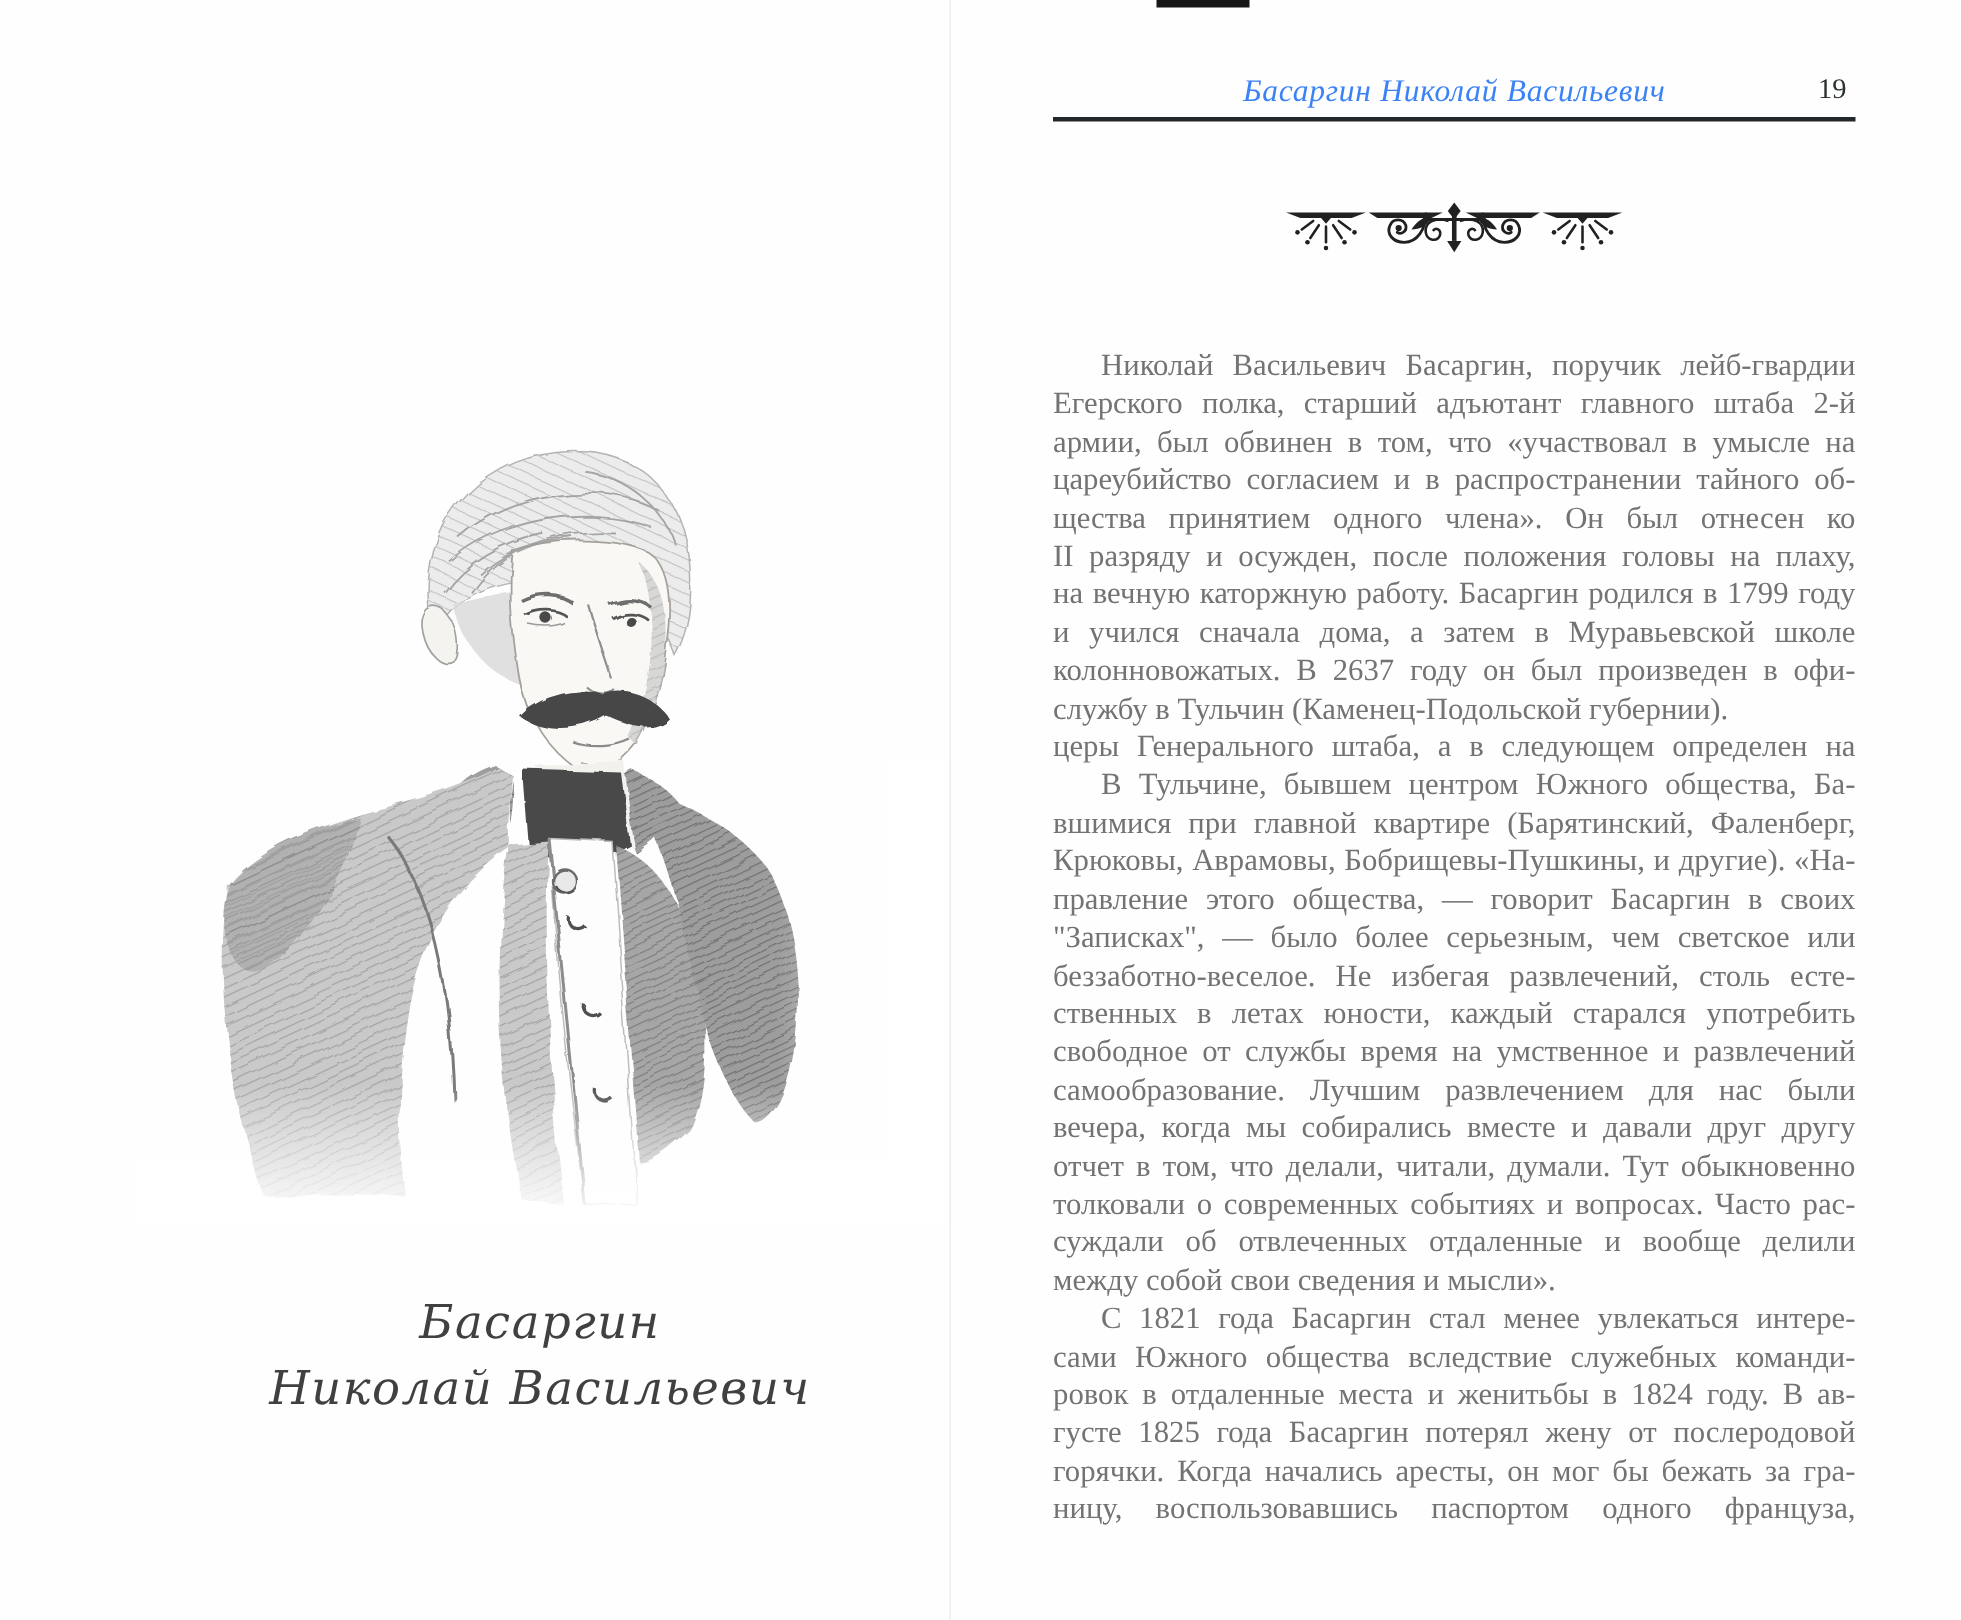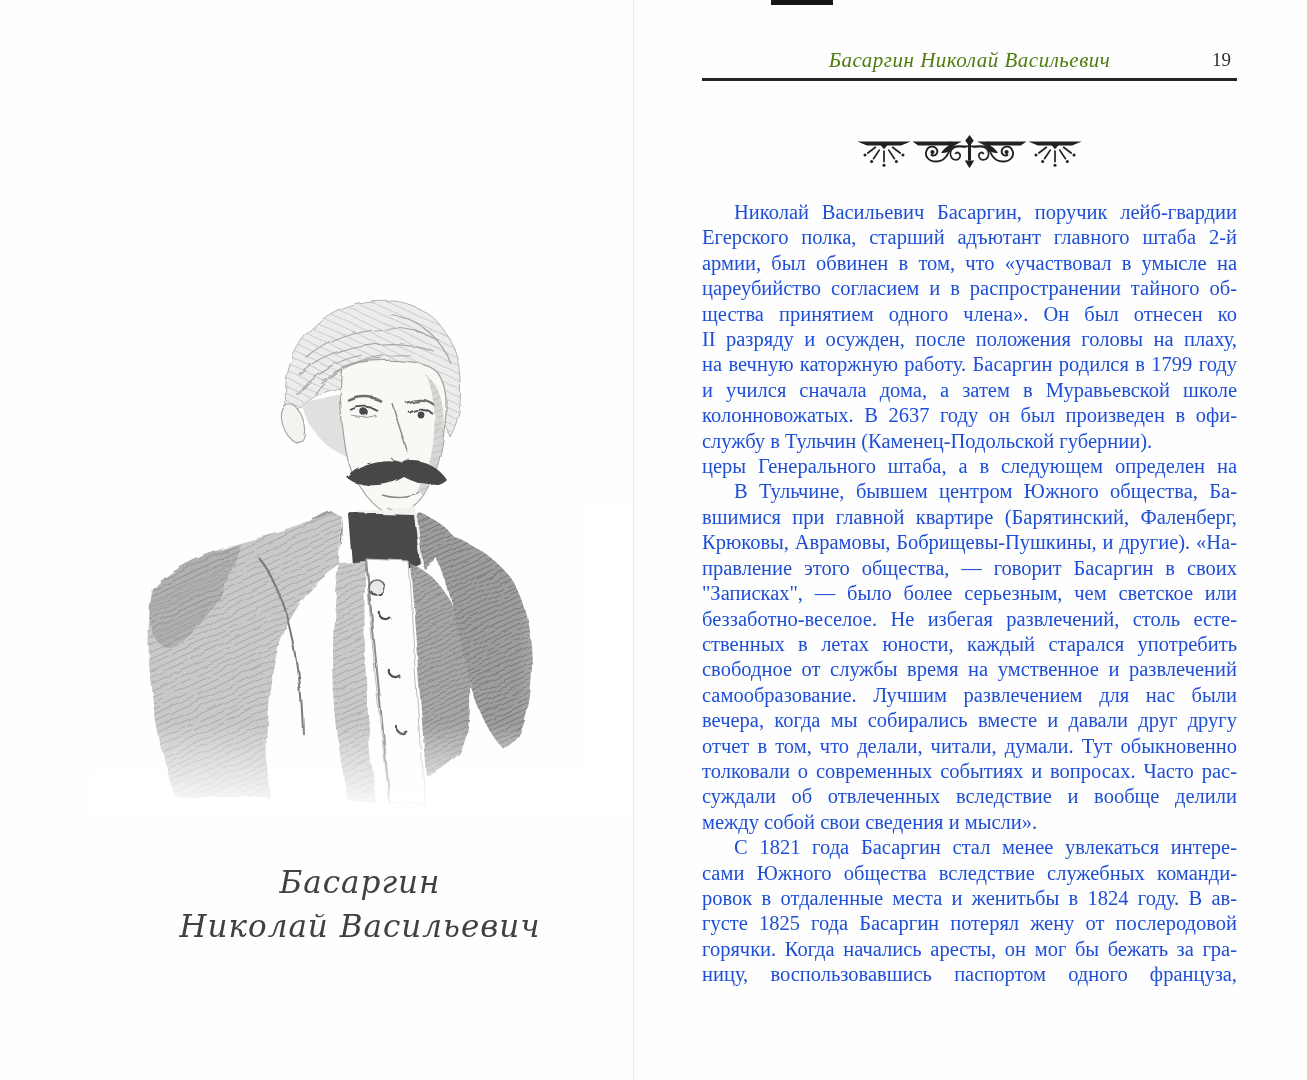--- a/index.html
+++ b/index.html
@@ -19,30 +19,30 @@
     position:absolute; left:90px; top:860px; width:540px;
     text-align:center; font-family:"DejaVu Serif", serif; font-style:italic;
     color:#404040;
   }
   .caption .cap-line { font-size:31px; line-height:44px; letter-spacing:1px; }
 
   
   .running-head { position:absolute; left:702px; top:48px; width:535px; height:28px; }
   .rh-title {
     position:absolute; left:0; right:0; text-align:center;
-    font-style:italic; font-size:21px; color:#4d7c0f; letter-spacing:.5px;
+    font-style:italic; font-size:21px; color:#3b82f6; letter-spacing:.5px;
   }
   .rh-page { position:absolute; right:6px; top:1px; font-size:19px; color:#2b3030; }
   .head-rule { position:absolute; left:702px; top:78px; width:535px; height:3px; background:#23272a; }
 
   .ornament { position:absolute; left:702px; top:134px; width:535px; text-align:center; }
 
   .body-text {
-    position:absolute; left:702px; top:200px; width:535px;
-    font-size:20.5px; line-height:25.4px; color:#1d4ed8;
+    position:absolute; left:702px; top:232px; width:535px;
+    font-size:20.5px; line-height:25.4px; color:#737373;
   }
   .para { margin:0; }
   .tline { text-align:justify; white-space:normal; }
   .tline.just { text-align-last:justify; }
   .tline.indent { text-indent:32px; }
 </style>
 </head>
 <body>
 
 <div class="spread">
@@ -236,21 +236,21 @@
           <div class="tline just">Крюковы, Аврамовы, Бобрищевы-Пушкины, и другие). «На-</div>
           <div class="tline just">правление этого общества, — говорит Басаргин в своих</div>
           <div class="tline just">"Записках", — было более серьезным, чем светское или</div>
           <div class="tline just">беззаботно-веселое. Не избегая развлечений, столь есте-</div>
           <div class="tline just">ственных в летах юности, каждый старался употребить</div>
           <div class="tline just">свободное от службы время на умственное и развлечений</div>
           <div class="tline just">самообразование. Лучшим развлечением для нас были</div>
           <div class="tline just">вечера, когда мы собирались вместе и давали друг другу</div>
           <div class="tline just">отчет в том, что делали, читали, думали. Тут обыкновенно</div>
           <div class="tline just">толковали о современных событиях и вопросах. Часто рас-</div>
-          <div class="tline just">суждали об отвлеченных вследствие и вообще делили</div>
+          <div class="tline just">суждали об отвлеченных отдаленные и вообще делили</div>
           <div class="tline">между собой свои сведения и мысли».</div>
         </div>
       <div class="para">
           <div class="tline indent just">С 1821 года Басаргин стал менее увлекаться интере-</div>
           <div class="tline just">сами Южного общества вследствие служебных команди-</div>
           <div class="tline just">ровок в отдаленные места и женитьбы в 1824 году. В ав-</div>
           <div class="tline just">густе 1825 года Басаргин потерял жену от послеродовой</div>
           <div class="tline just">горячки. Когда начались аресты, он мог бы бежать за гра-</div>
           <div class="tline just">ницу, воспользовавшись паспортом одного француза,</div>
         </div>

